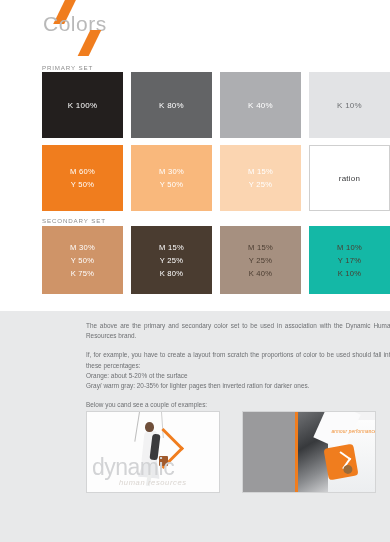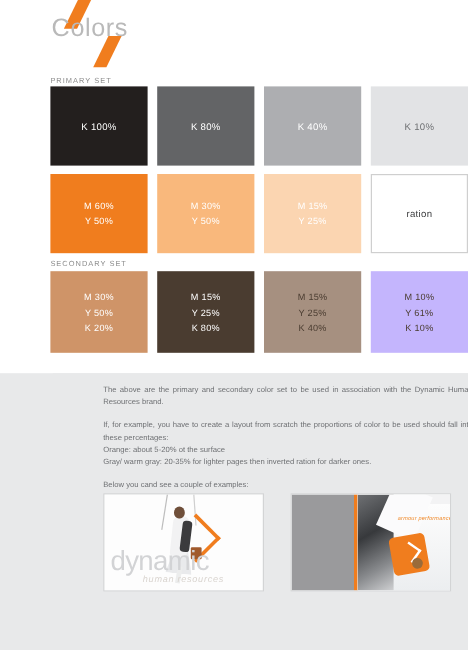--- a/index.html
+++ b/index.html
@@ -234,35 +234,35 @@
         <span class="ln">ration</span>
       </div>
     </div>
 
     <div class="set-label secondary">SECONDARY  SET</div>
 
     <div class="row row-3">
       <div class="swatch" style="background: rgb(207, 148, 104); color: rgb(255, 255, 255);">
         <span class="ln">M 30%</span>
         <span class="ln">Y 50%</span>
-        <span class="ln">K 20%</span>
+        <span class="ln">K 75%</span>
       </div>
       <div class="swatch" style="background: rgb(74, 60, 48); color: rgb(255, 255, 255);">
         <span class="ln">M 15%</span>
         <span class="ln">Y 25%</span>
         <span class="ln">K 80%</span>
       </div>
       <div class="swatch" style="background: rgb(166, 144, 128); color: rgb(74, 60, 48);">
         <span class="ln">M 15%</span>
         <span class="ln">Y 25%</span>
         <span class="ln">K 40%</span>
       </div>
-      <div class="swatch" style="background: #c4b5fd; color: rgb(74, 60, 48);">
+      <div class="swatch" style="background: #14b8a6; color: rgb(74, 60, 48);">
         <span class="ln">M 10%</span>
-        <span class="ln">Y 61%</span>
+        <span class="ln">Y 17%</span>
         <span class="ln">K 10%</span>
       </div>
     </div>
   </div>
 
   <div class="lower">
 
     <div class="copy">
       <p>The above are the primary and secondary color set to be used in association with the Dynamic Human Resources brand.</p>
       <p class="tight">If, for example, you have to create a layout from scratch the proportions of color to be used should fall into these percentages:</p>

